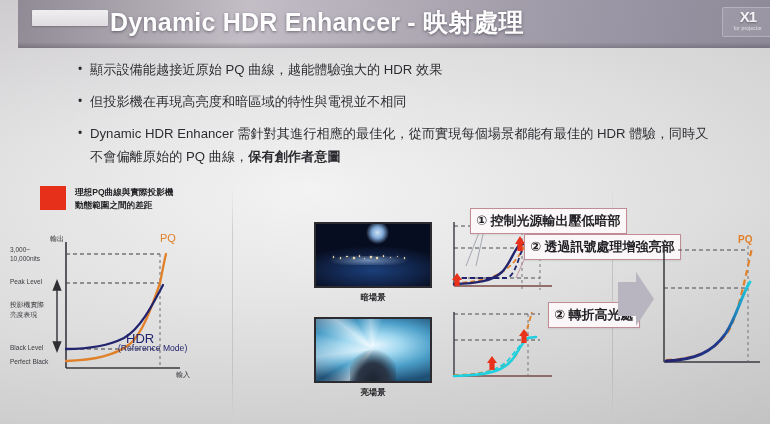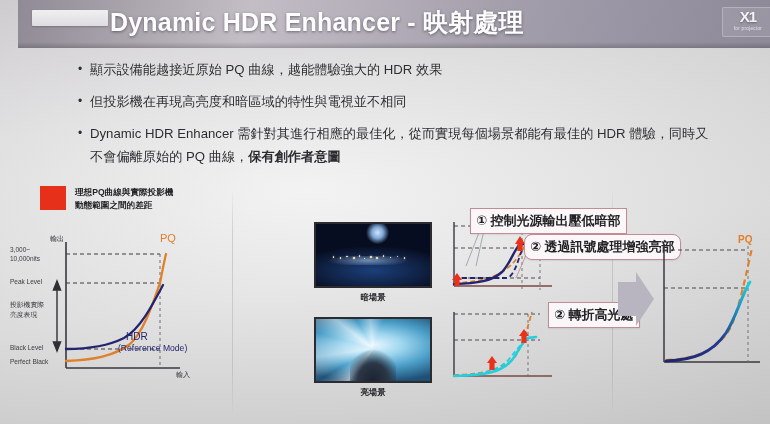--- a/index.html
+++ b/index.html
@@ -164,21 +164,21 @@
     position: absolute;
     background: #fbf7f8;
     border: 1px solid #c08d96;
     color: #222226;
     font-size: 13px; font-weight: 700;
     padding: 2.5px 5px 3px 5px;
     white-space: nowrap;
     box-shadow: 0 1px 1.5px rgba(0,0,0,0.08);
   }
   #callout-1 { left: 470px; top: 26px; }
-  #callout-2 { left: 524px; top: 52px; border-radius: 8px; }
+  #callout-2 { left: 524px; top: 52px; }
   #callout-3 { left: 548px; top: 120px; }
   #callout-4 { left: 534px; top: 152px; }
 
   
   #big-arrow {
     position: absolute; left: 618px; top: 90px; width: 36px; height: 54px;
     color: #b7b3bd;
   }
 
   
@@ -257,21 +257,21 @@
       <div class="axis-name" style="left:42px; top:6px;">輸出</div>
       <div class="axis-name" style="left:168px; top:142px;">輸入</div>
       <div class="cl-ylab" style="left:2px; top:18px;">3,000~</div>
       <div class="cl-ylab" style="left:2px; top:27px;">10,000nits</div>
       <div class="cl-ylab" style="left:2px; top:50px;">Peak Level</div>
       <div class="cl-ylab" style="left:2px; top:116px;">Black Level</div>
       <div class="cl-ylab" style="left:2px; top:130px;">Perfect Black</div>
       <div class="cl-ylab" style="left:2px; top:72px; font-size:6.8px; line-height:9px;">投影機實際</div>
       <div class="cl-ylab" style="left:2px; top:82px; font-size:6.8px; line-height:9px;">亮度表現</div>
       <div style="position:absolute; left:152px; top:4px; font-size:11px; color:#e08028; font-weight:500;">PQ</div>
-      <div style="position:absolute; left:118px; top:103px; font-size:10px; color:#22246e;">HDR</div>
+      <div style="position:absolute; left:118px; top:103px; font-size:13px; color:#22246e;">HDR</div>
       <div style="position:absolute; left:110px; top:115px; font-size:8.6px; color:#22246e;">(Reference Mode)</div>
     </div>
 
     <div class="thumb-wrap" id="thumb-dark">
       <div class="thumb">
         <div class="night-sky"></div>
         <div class="night-lights">
           <i style="left:6%;top:40%"></i>
               <i style="left:14%;top:60%"></i>
               <i style="left:21%;top:30%"></i>

